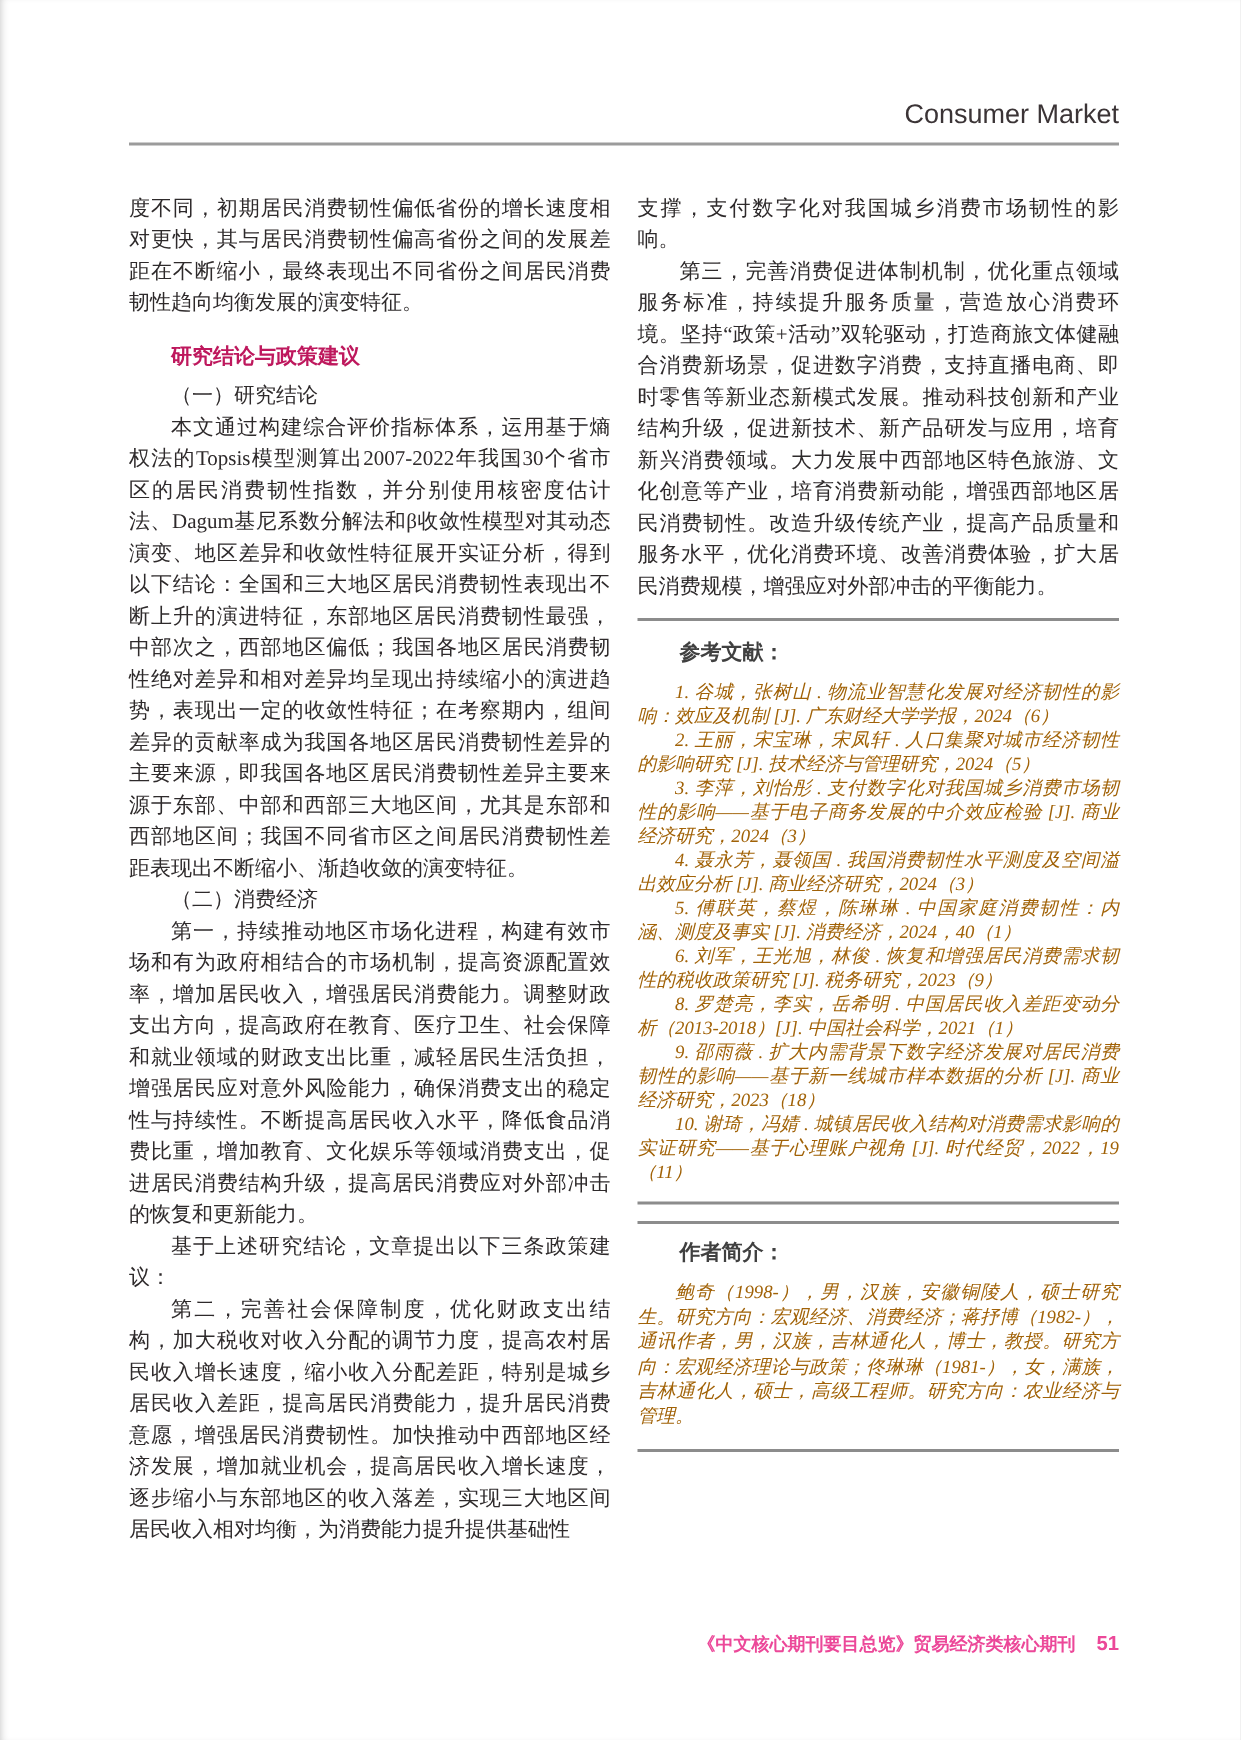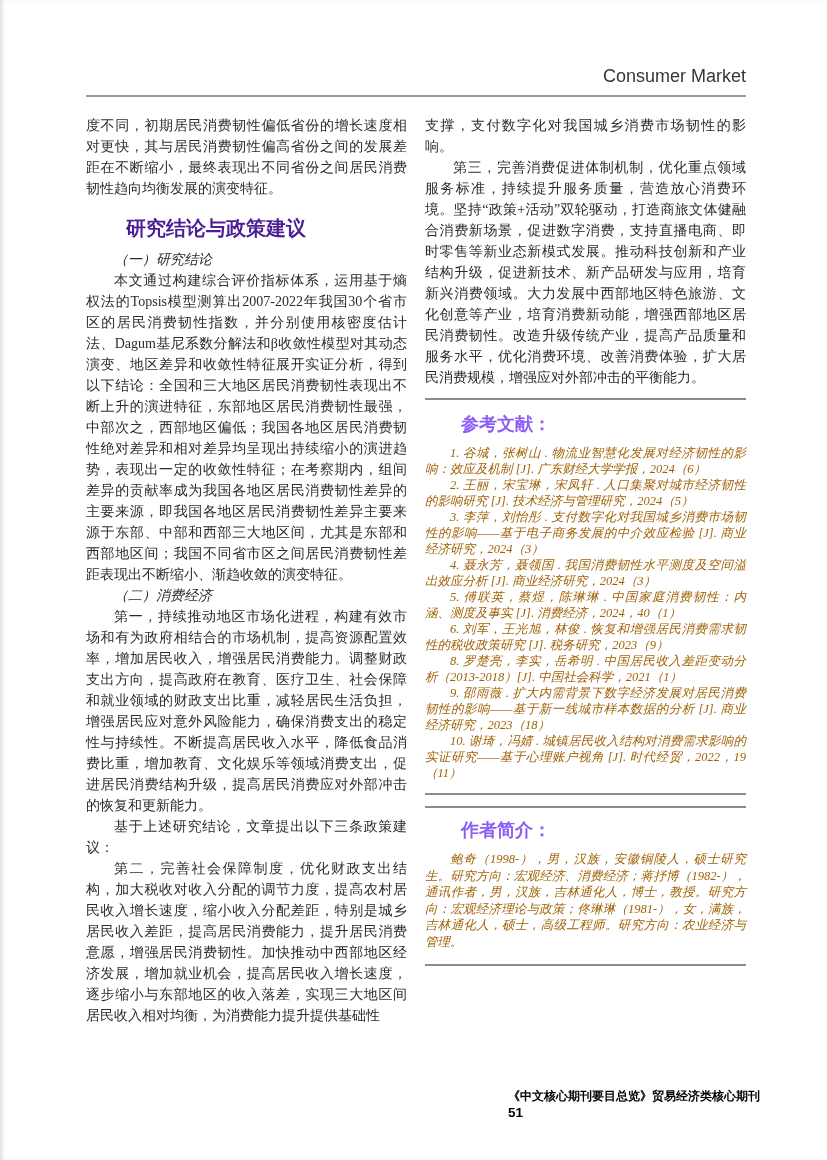--- a/index.html
+++ b/index.html
@@ -29,81 +29,79 @@
   }
   .header-title {
     font-family: "Liberation Sans", "DejaVu Sans", sans-serif;
     font-size: 18px;
     color: #3b3436;
     padding-bottom: 8px;
   }
   .columns {
     display: flex;
     gap: 18px;
-    margin-top: 18px;
+    margin-top: 32px;
   }
   .col { width: 323px; }
   p.body {
     font-size: 14px;
     line-height: 21px;
     text-align: justify;
     text-indent: 2em;
     margin: 0;
   }
   p.body.cont { text-indent: 0; }
   h2.section-heading {
     font-family: "Liberation Sans", "DejaVu Sans", sans-serif;
-    font-size: 20px;
+    font-size: 14px;
     font-weight: bold;
-    color: #4c1d95;
+    color: #be185d;
     margin: 16px 0 7px 0;
     padding-left: 2em;
   }
   p.kai-sub {
-    font-style: italic;
     font-size: 14px;
     line-height: 21px;
     text-indent: 2em;
     margin: 0;
   }
   .rule-box {
     border-top: 2px solid #8c8c8c;
     border-bottom: 2px solid #8c8c8c;
   }
   .refs-box { margin-top: 10px; padding: 12px 0 12px 0; }
   .bio-box { margin-top: 11px; padding: 10px 0 14px 0; }
   h3.box-heading {
     font-family: Liberation Serif, serif;
-    font-size: 18px;
+    font-size: 14px;
     font-weight: bold;
-    color: #8b5cf6;
+    color: #404040;
     margin: 0 0 9px 0;
     padding-left: 2em;
   }
   p.ref-item, p.bio-text {
     font-style: italic;
     font-size: 12.5px;
     line-height: 16px;
     text-align: justify;
     text-indent: 2em;
     margin: 0;
     color: #a16207;
   }
   p.bio-text { line-height: 16.5px; }
   .page-footer {
     position: absolute;
     top: 1088px;
     right: 81px;
     font-family: "Liberation Sans", "DejaVu Sans", sans-serif;
     font-size: 12px;
     font-weight: bold;
-    color: #000000;
+    color: #ec4899;
     display: flex;
     align-items: baseline;
-    flex-direction: column;
   }
   .page-number {
     font-size: 13.5px;
     margin-left: 14px;
   }
 </style>
 </head>
 <body>
 
 <div class="page">

